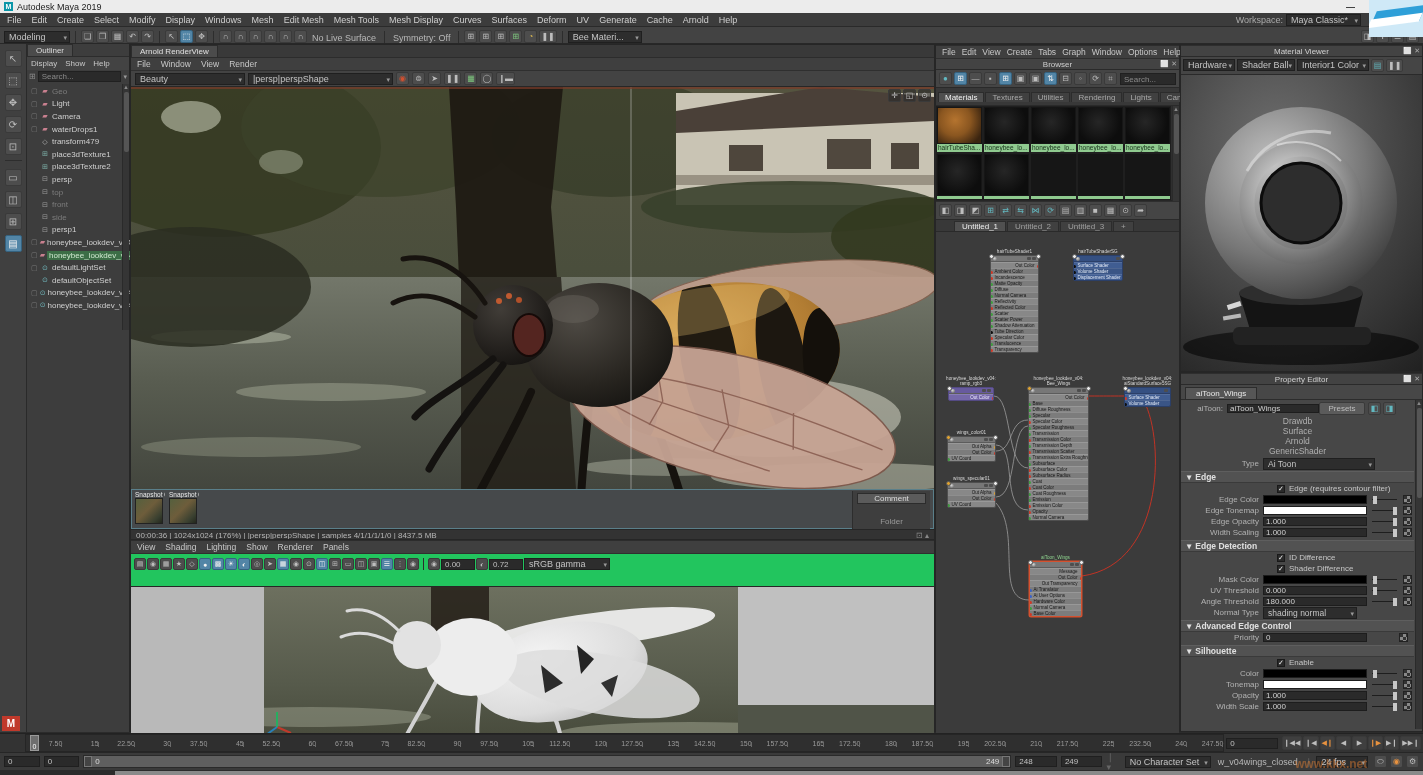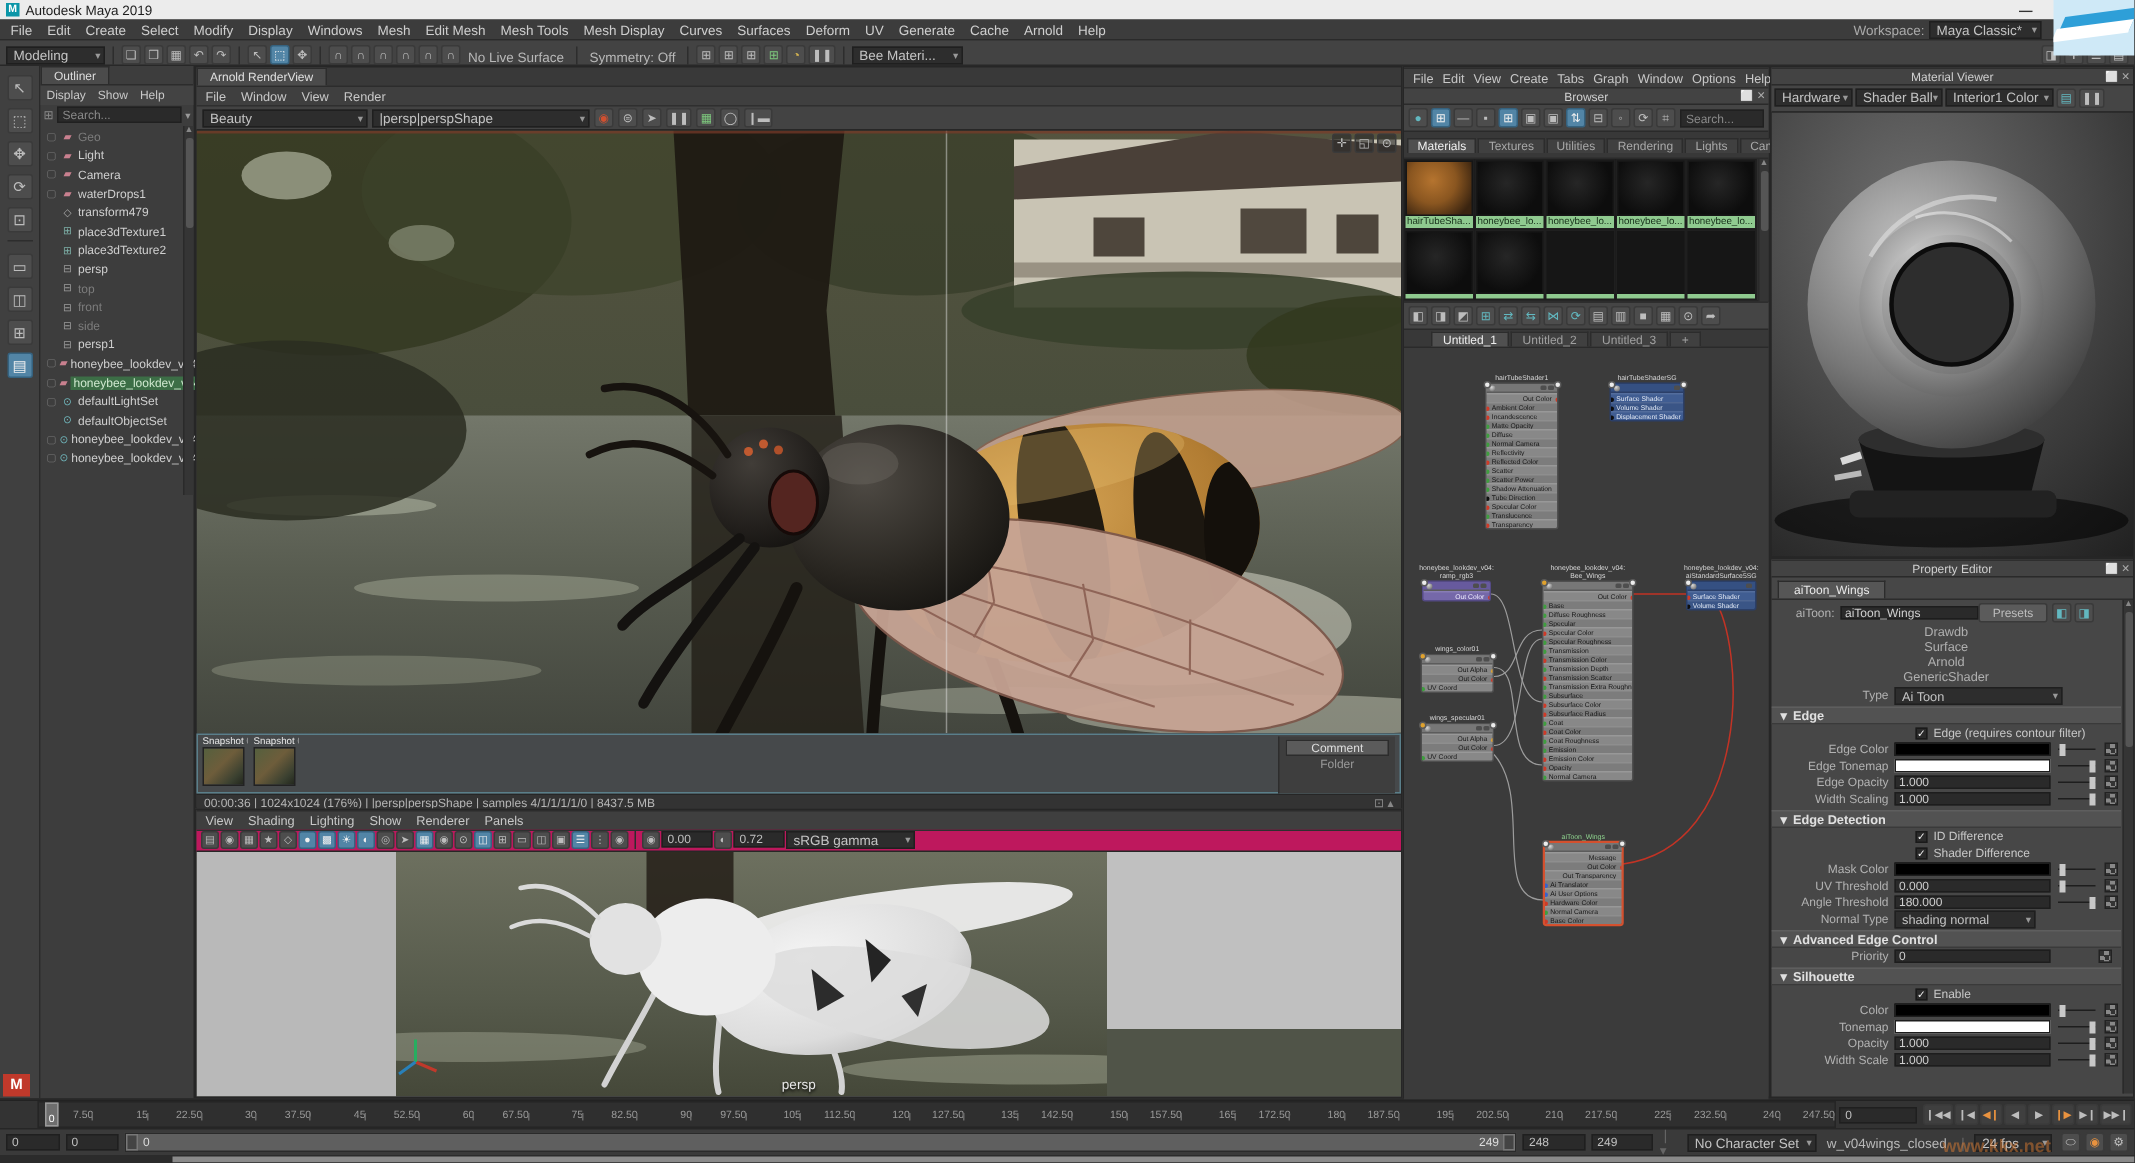--- a/index.html
+++ b/index.html
@@ -55,25 +55,25 @@
   #arnold .tab{display:inline-block;background:#4b4b4b;padding:1px 8px;font-size:8px;color:#e0e0e0;border:1px solid #2c2c2c;border-bottom:none}
   .menurow{display:flex;gap:10px;padding:1px 6px;background:#3f3f3f;border-top:1px solid #2c2c2c;font-size:8.5px;align-items:center}
   #arnold .tools{display:flex;align-items:center;gap:3px;background:#434343;height:17px;padding:0 4px;border-top:1px solid #2f2f2f;border-bottom:1px solid #272727}
   #renderimg{position:relative;width:803px;height:402px;background:#222;overflow:hidden}
   #renderimg .corner{position:absolute;right:3px;top:2px;display:flex;gap:2px;z-index:3}
   #snapstrip{height:40px;background:#46494b;border:1px solid #5a7f8a;display:flex;align-items:flex-start;padding:1px 3px;gap:4px;position:relative}
   .snap{width:30px}
   .snap .slabel{font-size:6.5px;color:#e8e8e8;white-space:nowrap;overflow:hidden}
   .snap .sthumb{width:28px;height:26px;border:1px solid #222;background:linear-gradient(135deg,#55603e 0%,#6e5d3b 45%,#3a4030 80%,#23271d 100%)}
   #snapstrip .right{margin-left:auto;width:78px;background:#3e3e3e;height:38px;border-left:1px solid #2d2d2d;display:flex;flex-direction:column;align-items:stretch;font-size:8px}
-  #snapstrip .right .btn{background:#5b5b5b;color:#ddd;text-align:center;margin:2px 4px 1px;border:1px solid #2c2c2c}
+  #snapstrip .right .btn{background:#5b5b5b;color:#ddd;text-align:center;margin:2px 4px 13px;border:1px solid #2c2c2c}
   #snapstrip .right .fld2{color:#9a9a9a;text-align:center}
   #arnstatus{height:12px;background:#333;border-top:1px solid #262626;display:flex;align-items:center;padding:0 5px;font-size:8px;color:#b5b5b5}
   #viewport{left:130px;top:539px;width:805px;height:193px;background:#3f3f3f;border:1px solid #262626}
-  #viewport .tools{display:flex;align-items:flex-start;gap:1px;background:#be185d;height:15px;padding:0 3px;border-top:1px solid #2f2f2f;border-bottom:1px solid #272727}
+  #viewport .tools{display:flex;align-items:flex-end;gap:1px;background:#22c55e;height:15px;padding:16px 3px;border-top:1px solid #2f2f2f;border-bottom:1px solid #272727}
   #viewport .tools .icon{min-width:12px;height:12px;font-size:7px}
   #vpimg{position:relative;width:803px;height:163px;overflow:hidden;background:#555}
   #vpimg .persplabel{position:absolute;left:50%;bottom:3px;transform:translateX(-50%);color:#e8e8e8;font-size:9px;text-shadow:0 1px 2px #000}
   .fld{background:#2a2a2a;border:1px solid #1f1f1f;color:#c0c0c0;padding:0 3px;height:11px;line-height:10px;font-size:8px;white-space:nowrap}
   
   #hypershade{left:935px;top:44px;width:245px;height:688px;background:#3d3d3d;border:1px solid #262626;font-size:8.5px}
   .phead{height:12px;background:#434343;border-top:1px solid #2e2e2e;border-bottom:1px solid #2a2a2a;display:flex;align-items:center;justify-content:center;position:relative;color:#cfcfcf;font-size:8px}
   .phead .hic{position:absolute;right:2px;top:1px;display:flex;gap:2px;font-size:7px;color:#aaa}
   #hstools{display:flex;align-items:center;gap:2px;padding:2px 3px;background:#454545;border-bottom:1px solid #2a2a2a}
   #hstools .searchbox{width:56px;background:#2a2a2a;border:1px solid #202020;color:#8a8a8a;height:12px;line-height:11px;padding:0 3px;font-size:8px}

